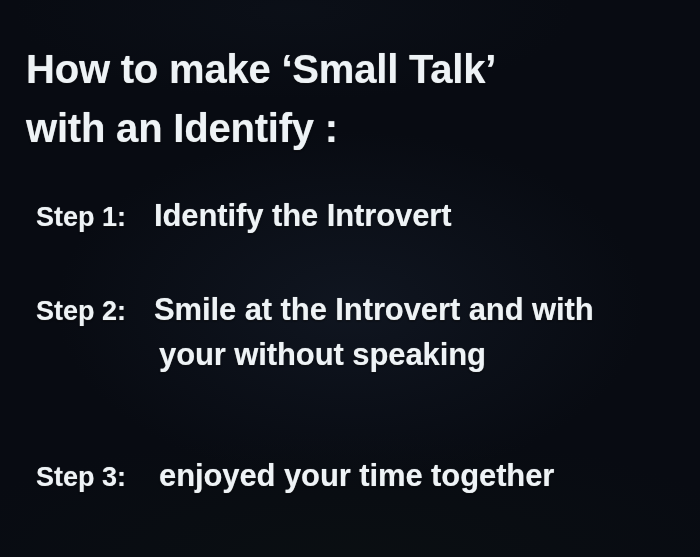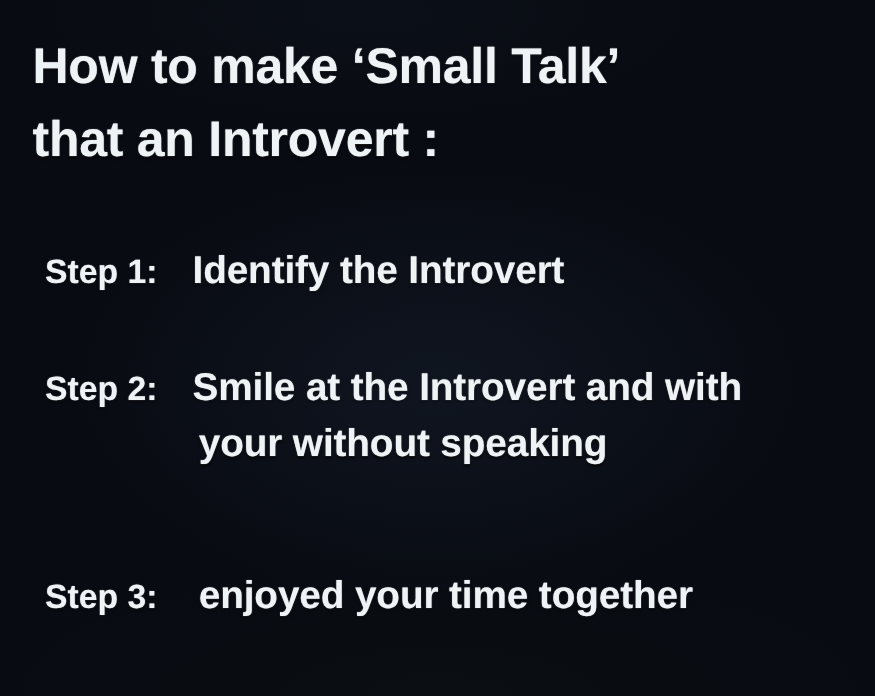--- a/index.html
+++ b/index.html
@@ -32,21 +32,21 @@
   #content {
     position: relative;
     z-index: 2;
     width: 100%;
     height: 100%;
   }
 
   .title {
     position: absolute;
     left: 26px;
-    top: 24px;
+    top: 40px;
     width: 640px;
     color: #eef3f6;
     font-size: 40px;
     font-weight: 700;
     line-height: 59px;
     letter-spacing: -0.2px;
     text-shadow:
       0 0 1px rgba(255,255,255,0.55),
       0 1px 2px rgba(0,0,0,0.85);
   }
@@ -112,21 +112,21 @@
 <body>
 
 <div id="meme" style="background: rgb(8, 11, 18);">
 
   <div id="noise-layer"></div>
 
   <div id="content">
 
     <div class="title" style="color: rgb(238, 243, 246);">
       <span class="title-line">How to make ‘Small Talk’</span>
-      <span class="title-line">that an Introvert :</span>
+      <span class="title-line">with an Identify :</span>
     </div>
 
     <div class="steps">
 
       <div class="step" id="step-1">
         <div class="step-row">
           <span class="step-label" style="color: rgb(238, 243, 246);">Step 1:</span>
           <span class="step-body" style="color: rgb(238, 243, 246);">
             <span class="step-body-line">Identify the Introvert</span>
           </span>

